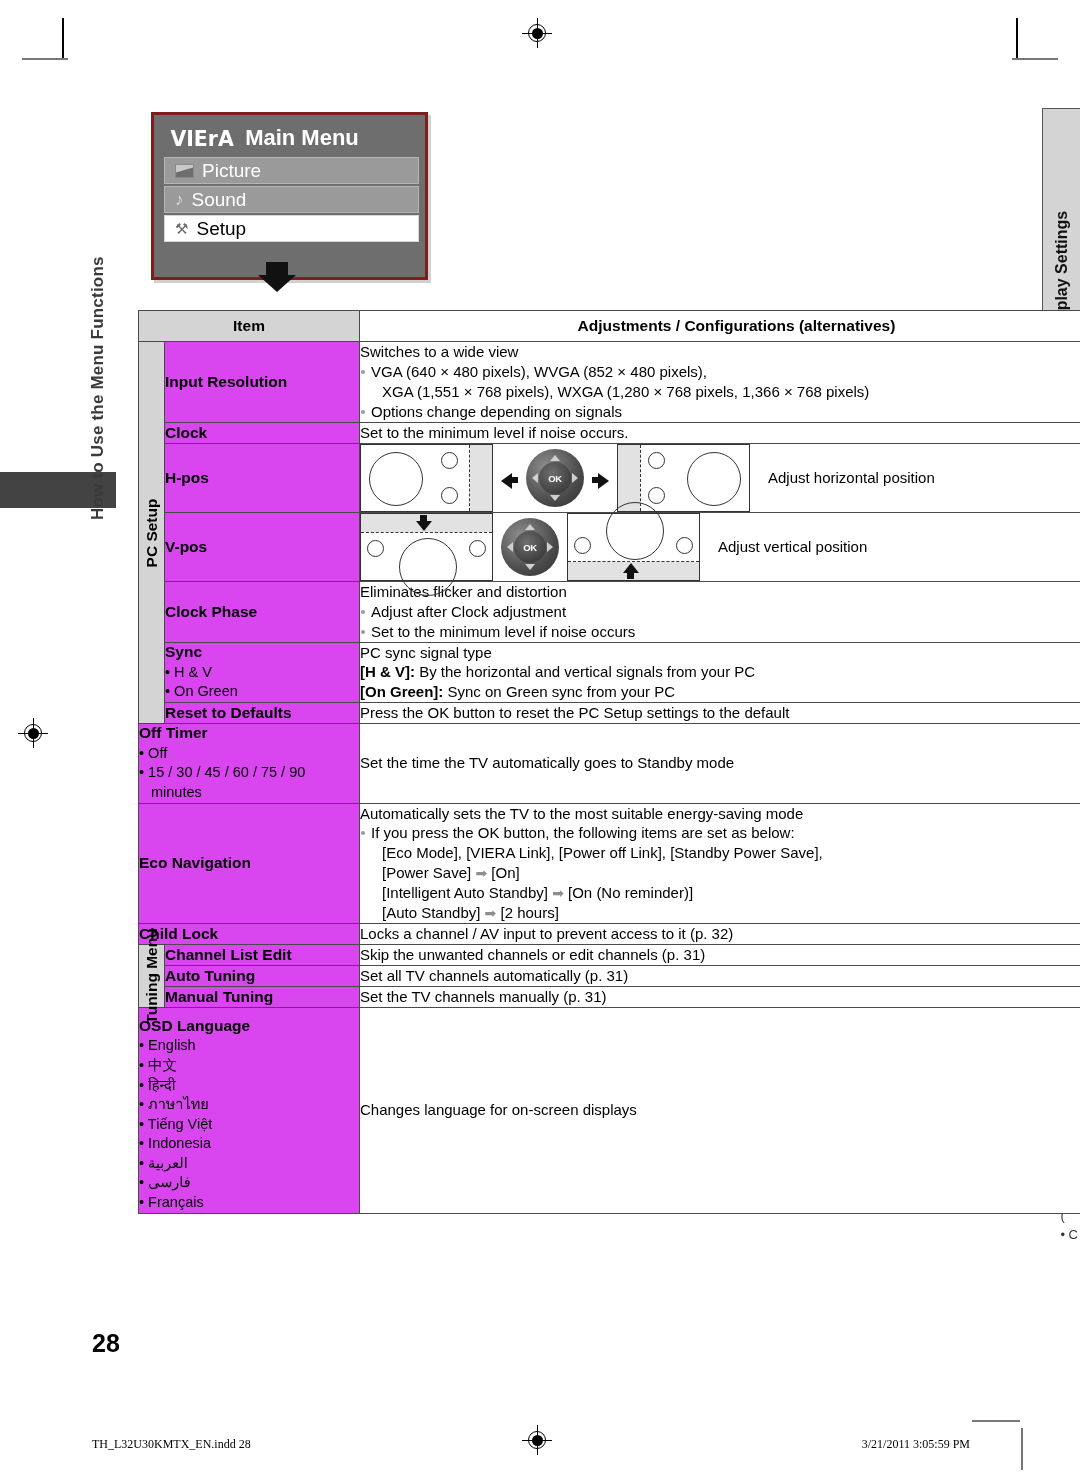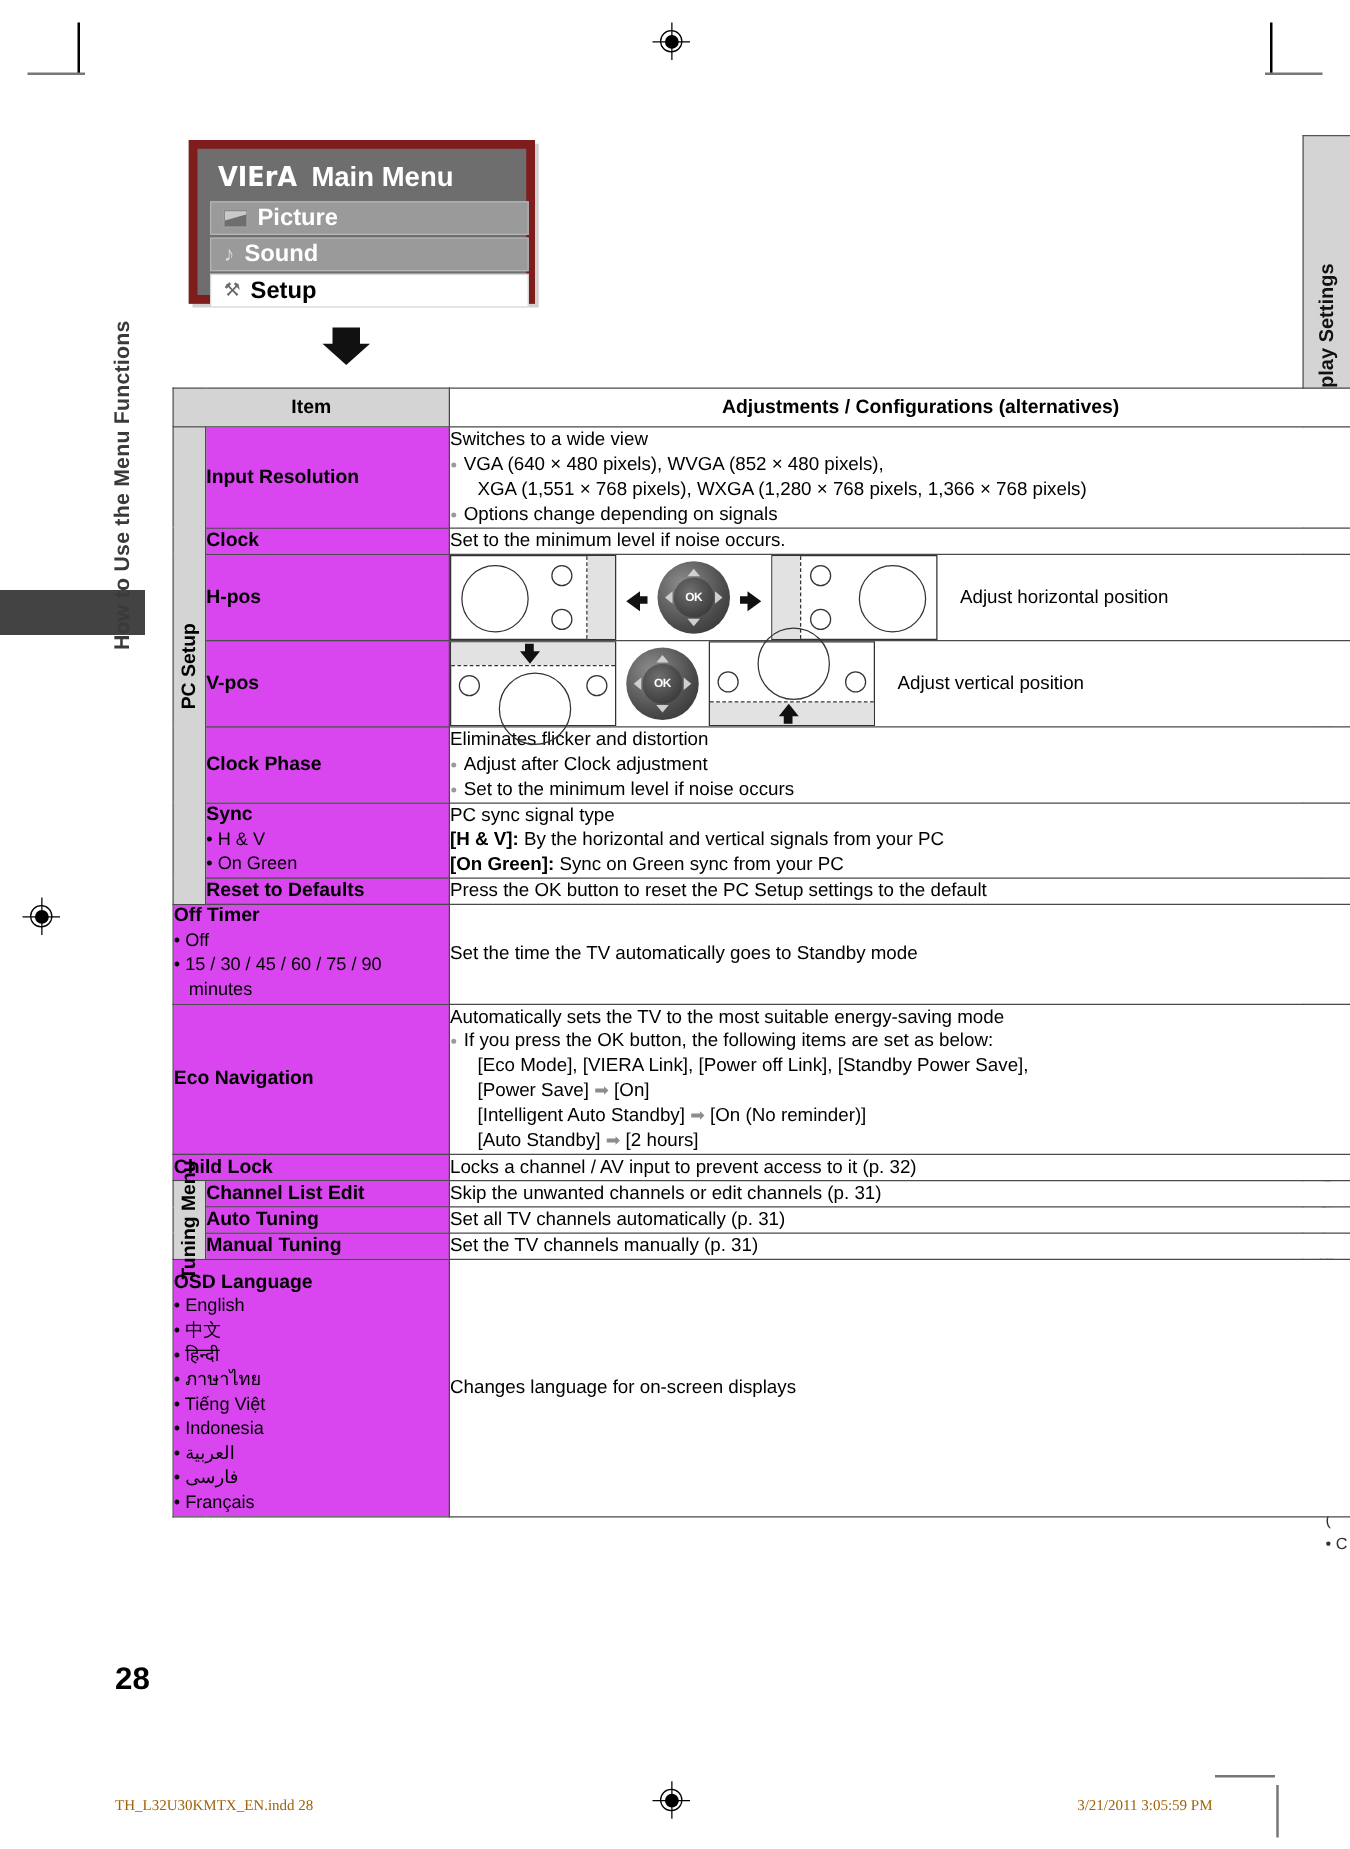--- a/index.html
+++ b/index.html
@@ -32,34 +32,34 @@
   
   .rtab{position:absolute;right:0;background:#d4d4d4;border-left:1.5px solid #555;
         border-top:1.5px solid #555;border-bottom:1.5px solid #555;box-sizing:border-box;}
   .rtab .lbl{position:absolute;left:50%;top:50%;white-space:nowrap;
         font-size:16px;font-weight:bold;color:#111;
         transform:translate(-50%,-50%) rotate(-90deg);}
   .rtab-white{background:#fff;}
 
   
   .menu-box{
-    position:absolute;left:151px;top:112px;width:277px;height:131px;
-    background:#6e6e6e;border:7px solid #7f1d1d;box-sizing:border-box;
+    position:absolute;left:151px;top:112px;width:277px;height:168px;
+    background:#6e6e6e;border:3px solid #7f1d1d;box-sizing:border-box;
     box-shadow:3px 3px 0 rgba(0,0,0,.18);
   }
   .menu-title{position:absolute;left:14px;top:8px;height:30px;display:flex;align-items:center;gap:9px;}
   .viera-logo{font-size:22px;font-weight:bold;color:#fff;letter-spacing:0px;
     font-family:"DejaVu Sans",sans-serif;transform:scaleX(.93);}
   .menu-title-text{font-size:22px;font-weight:bold;color:#fff;}
   .menu-row{position:absolute;left:10px;width:255px;height:27px;display:flex;align-items:center;
             gap:8px;padding-left:10px;box-sizing:border-box;}
   .menu-row.r1{top:42px;background:#9a9a9a;border:1px solid #b5b5b5;}
   .menu-row.r2{top:71px;background:#9a9a9a;border:1px solid #b5b5b5;}
   .menu-row.r3{top:100px;background:#fff;border:1px solid #d8d8d8;}
-  .menu-row .mtext{font-size:19px;font-weight:bold;color:#fff;text-align:center;}
+  .menu-row .mtext{font-size:19px;font-weight:normal;color:#fff;text-align:center;}
   .menu-row.r3 .mtext{color:#000;}
   .ico-pic{width:17px;height:12px;background:#c9c9c9;border:1px solid #8a8a8a;position:relative;overflow:hidden;}
   .ico-pic::after{content:"";position:absolute;left:-2px;bottom:-3px;width:22px;height:10px;
      background:#6e6e6e;transform:rotate(-16deg);}
   .ico-note{font-size:17px;color:#d9d9d9;line-height:1;}
   .ico-setup{font-size:15px;color:#6a6a6a;line-height:1;}
 
   .arrow-down{position:absolute;left:258px;top:262px;width:0;height:0;}
   .arrow-down .stem{position:absolute;left:8px;top:0;width:22px;height:14px;background:#111;}
   .arrow-down .head{position:absolute;left:0;top:13px;width:0;height:0;
@@ -119,21 +119,21 @@
   .vablk{width:17px;height:17px;position:relative;}
   .vablk.dn::before{content:"";position:absolute;left:4px;top:0;width:7px;height:7px;background:#111;}
   .vablk.dn::after{content:"";position:absolute;left:0;top:6px;width:0;height:0;
      border-left:8px solid transparent;border-right:8px solid transparent;border-top:10px solid #111;}
   .vablk.up::before{content:"";position:absolute;left:4px;bottom:0;width:7px;height:7px;background:#111;}
   .vablk.up::after{content:"";position:absolute;left:0;bottom:6px;width:0;height:0;
      border-left:8px solid transparent;border-right:8px solid transparent;border-bottom:10px solid #111;}
 
   
   .pagenum{position:absolute;left:92px;top:1329px;font-size:25px;font-weight:bold;}
-  .footer{position:absolute;top:1437px;font-size:12px;color:#a16207;font-family:"Liberation Serif",serif;}
+  .footer{position:absolute;top:1437px;font-size:12px;color:#000000;font-family:"Liberation Serif",serif;}
   .f-left{left:92px;}
   .f-right{right:110px;}
   .f-rule{position:absolute;right:60px;top:1420px;width:48px;height:1.6px;background:#777;}
   .f-vrule{position:absolute;right:57px;top:1428px;width:1.6px;height:42px;background:#777;}
 
   .rbullets{position:absolute;right:2px;top:1186px;font-size:13px;color:#333;line-height:1.5;}
   .rbullets div{white-space:nowrap;}
 </style>
 </head>
 <body>

